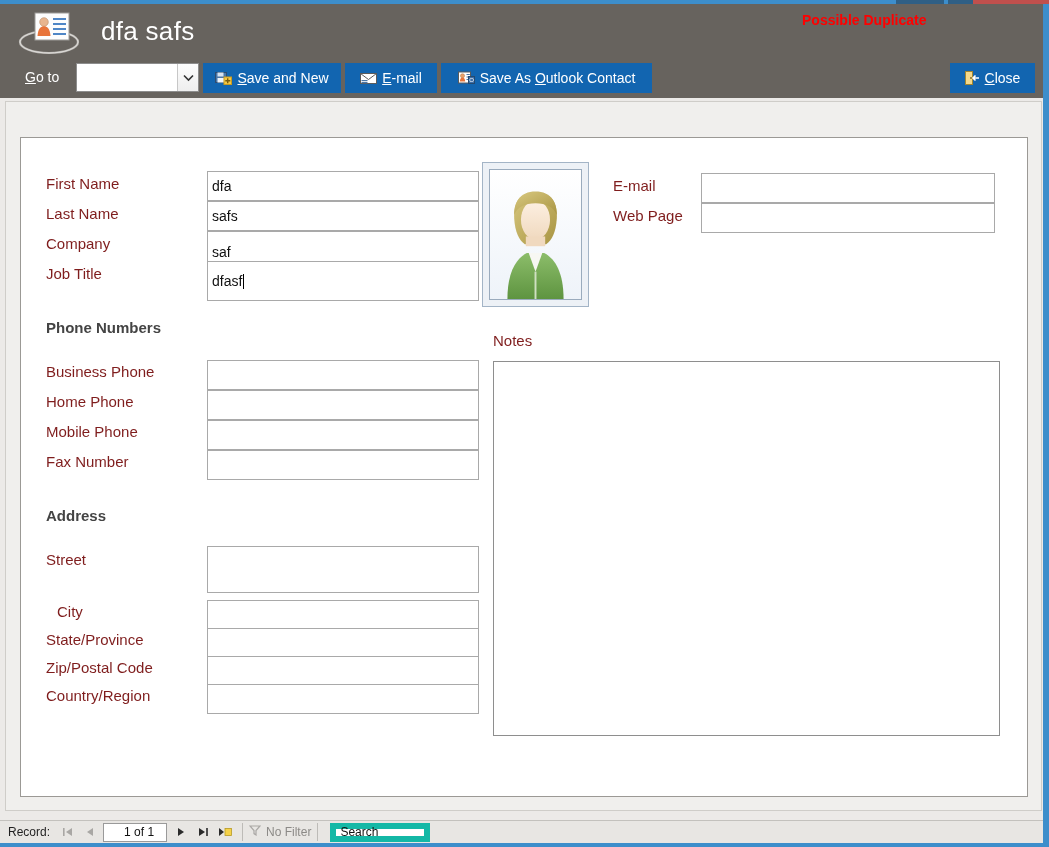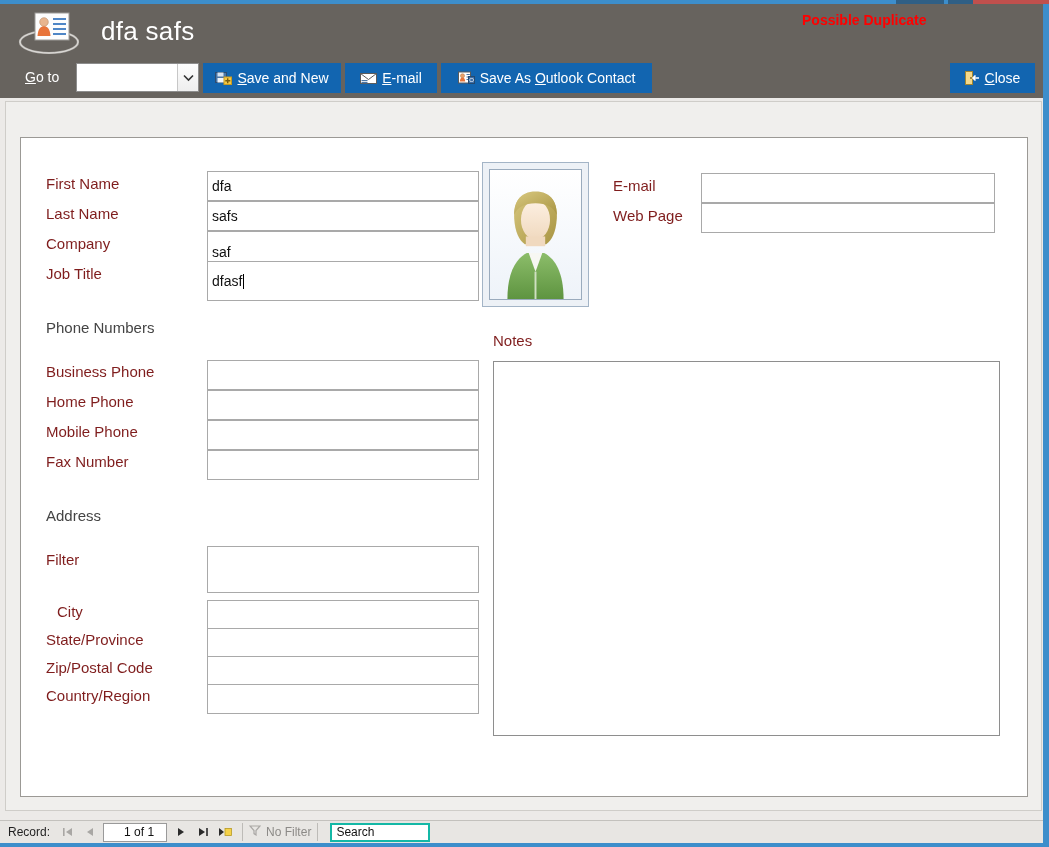--- a/index.html
+++ b/index.html
@@ -154,21 +154,21 @@
   
   .lbl {
     position: absolute;
     font-size: 15px;
     color: #7f1d1d;
     white-space: nowrap;
   }
   .section-hd {
     position: absolute;
     font-size: 15px;
-    font-weight: normal;
+    font-weight: bold;
     color: #444444;
     white-space: nowrap;
   }
   .fld {
     position: absolute;
     background: #ffffff;
     border: 1px solid #a9a9a9;
     font-size: 14px;
     color: #111111;
     padding: 14px 4px;
@@ -236,21 +236,21 @@
     width: 1px; height: 18px; background: #bdbbb7;
     margin: 0 6px;
   }
   .nofilter {
     display: flex; align-items: center; gap: 5px;
     color: #8c8a87; font-size: 12px;
   }
   .searchbox {
     width: 100px; height: 19px;
     background: #ffffff;
-    border: 2px solid #14b8a6;
+    border: 6px solid #14b8a6;
     font-size: 12px; color: #111;
     display: flex; align-items: center;
     padding-left: 4px;
     margin-left: 6px;
   }
 
   
   .edge-right {
     position: absolute; right: 0; top: 4px;
     width: 6px; height: 843px; background: #3d8ecb;
@@ -380,21 +380,21 @@
       <div class="fld" style="left:186px; top:252px; width:272px; height:23px;"></div>
 
       <div class="lbl" style="left:25px; top:285px;">Mobile Phone</div>
       <div class="fld" style="left:186px; top:282px; width:272px; height:23px;"></div>
 
       <div class="lbl" style="left:25px; top:315px;">Fax Number</div>
       <div class="fld" style="left:186px; top:312px; width:272px; height:23px;"></div>
 
       <div class="section-hd" style="left:25px; top:369px;">Address</div>
 
-      <div class="lbl" style="left:25px; top:413px;">Filter</div>
+      <div class="lbl" style="left:25px; top:413px;">Street</div>
       <div class="fld" style="left:186px; top:408px; width:272px; height:47px; align-items:flex-start;"></div>
 
       <div class="lbl" style="left:25px; top:465px;margin-left:11px;">City</div>
       <div class="fld" style="left:186px; top:462px; width:272px; height:23px;"></div>
 
       <div class="lbl" style="left:25px; top:493px;">State/Province</div>
       <div class="fld" style="left:186px; top:490px; width:272px; height:23px;"></div>
 
       <div class="lbl" style="left:25px; top:521px;">Zip/Postal Code</div>
       <div class="fld" style="left:186px; top:518px; width:272px; height:23px;"></div>

